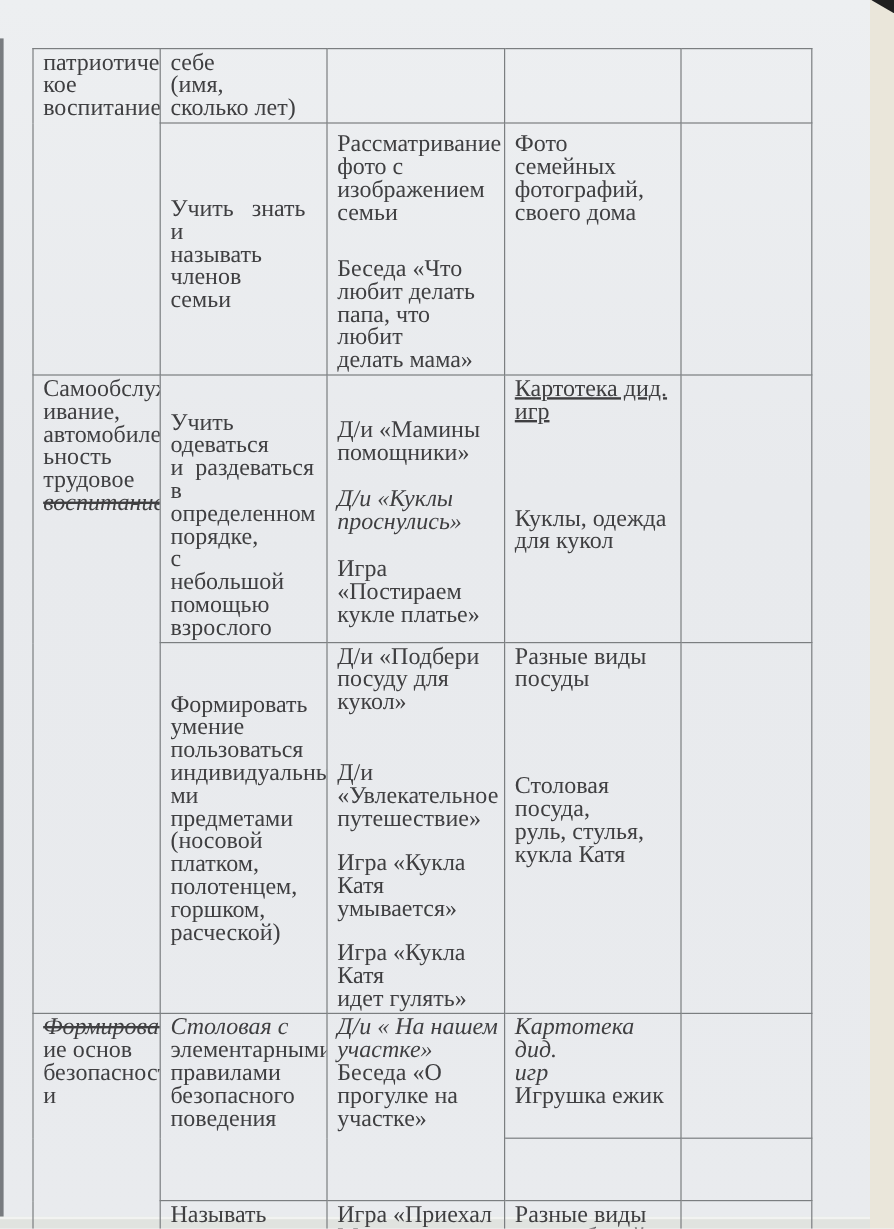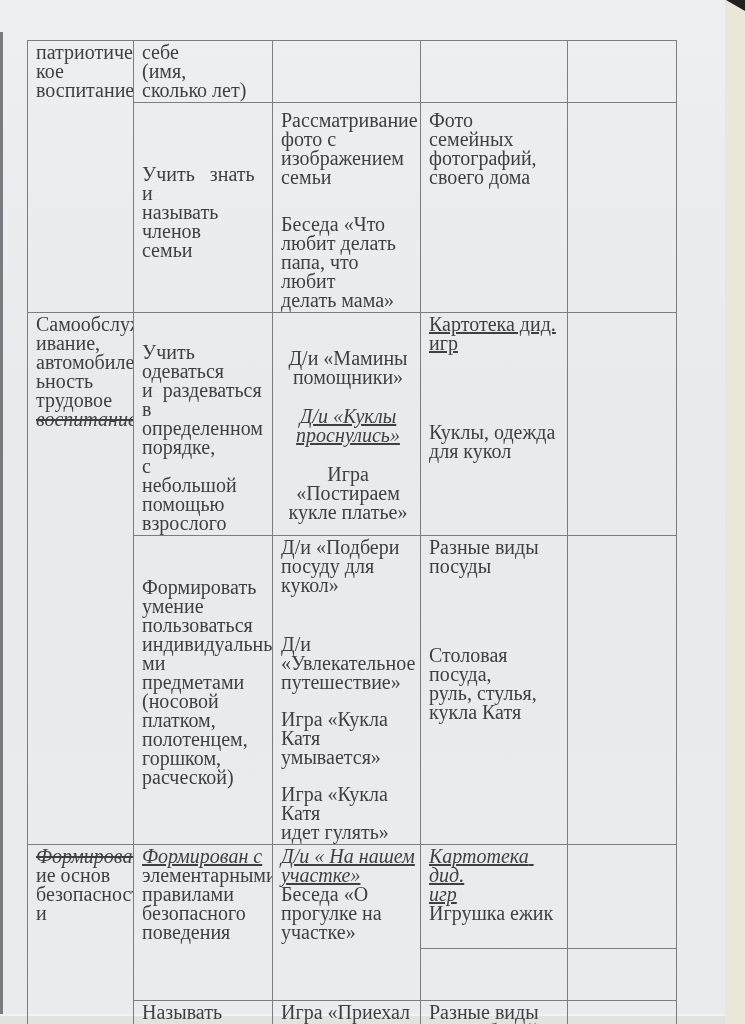--- a/index.html
+++ b/index.html
@@ -24,27 +24,27 @@
     border-collapse:collapse;table-layout:fixed;
   }
   table.plan td{
     border:1px solid #7b7e80;
     vertical-align:top;
     padding:2px 5px 2px 8px;
     font-size:20px;line-height:19px;
     overflow:hidden;
   }
   .para{white-space:pre-wrap;}
-  .it{font-style:italic;text-decoration:underline;}
+  .it{font-style:italic;}
   .st{text-decoration:line-through;}
   .ul{text-decoration:underline;}
   .lh17{line-height:17px;}
   .pt8{padding-top:8px !important;}
   .pt30{padding-top:30px !important;}
-  .pt36{padding-top:36px !important;text-align:center;}
+  .pt36{padding-top:36px !important;}
   .pt42{padding-top:42px !important;}
   .pt62{padding-top:62px !important;}
   .mt16{margin-top:28px;}
   .mt18{margin-top:18px;}
   .mt20{margin-top:20px;}
   .mt34{}
   .mt40{margin-top:40px;}
   .mt76{margin-top:70px;}
   tr.r1{height:36px;}
   tr.r2{height:182px;}
@@ -184,21 +184,21 @@
     </tr>
 
     <tr class="r5">
       <td rowspan="3">
         <div class="para"><span class="it st">Формирован</span><span>
 ие основ
 безопасност
 и</span></div>
       </td>
       <td rowspan="2">
-        <div class="para"><span class="it">Формирован с</span><span>
+        <div class="para"><span class="it">Столовая с</span><span>
 элементарными
 правилами
 безопасного
 поведения</span></div>
       </td>
       <td rowspan="2">
         <div class="para it">Д/и « На нашем
 участке»</div>
         <div class="para mt34">Беседа «О
 прогулке на

